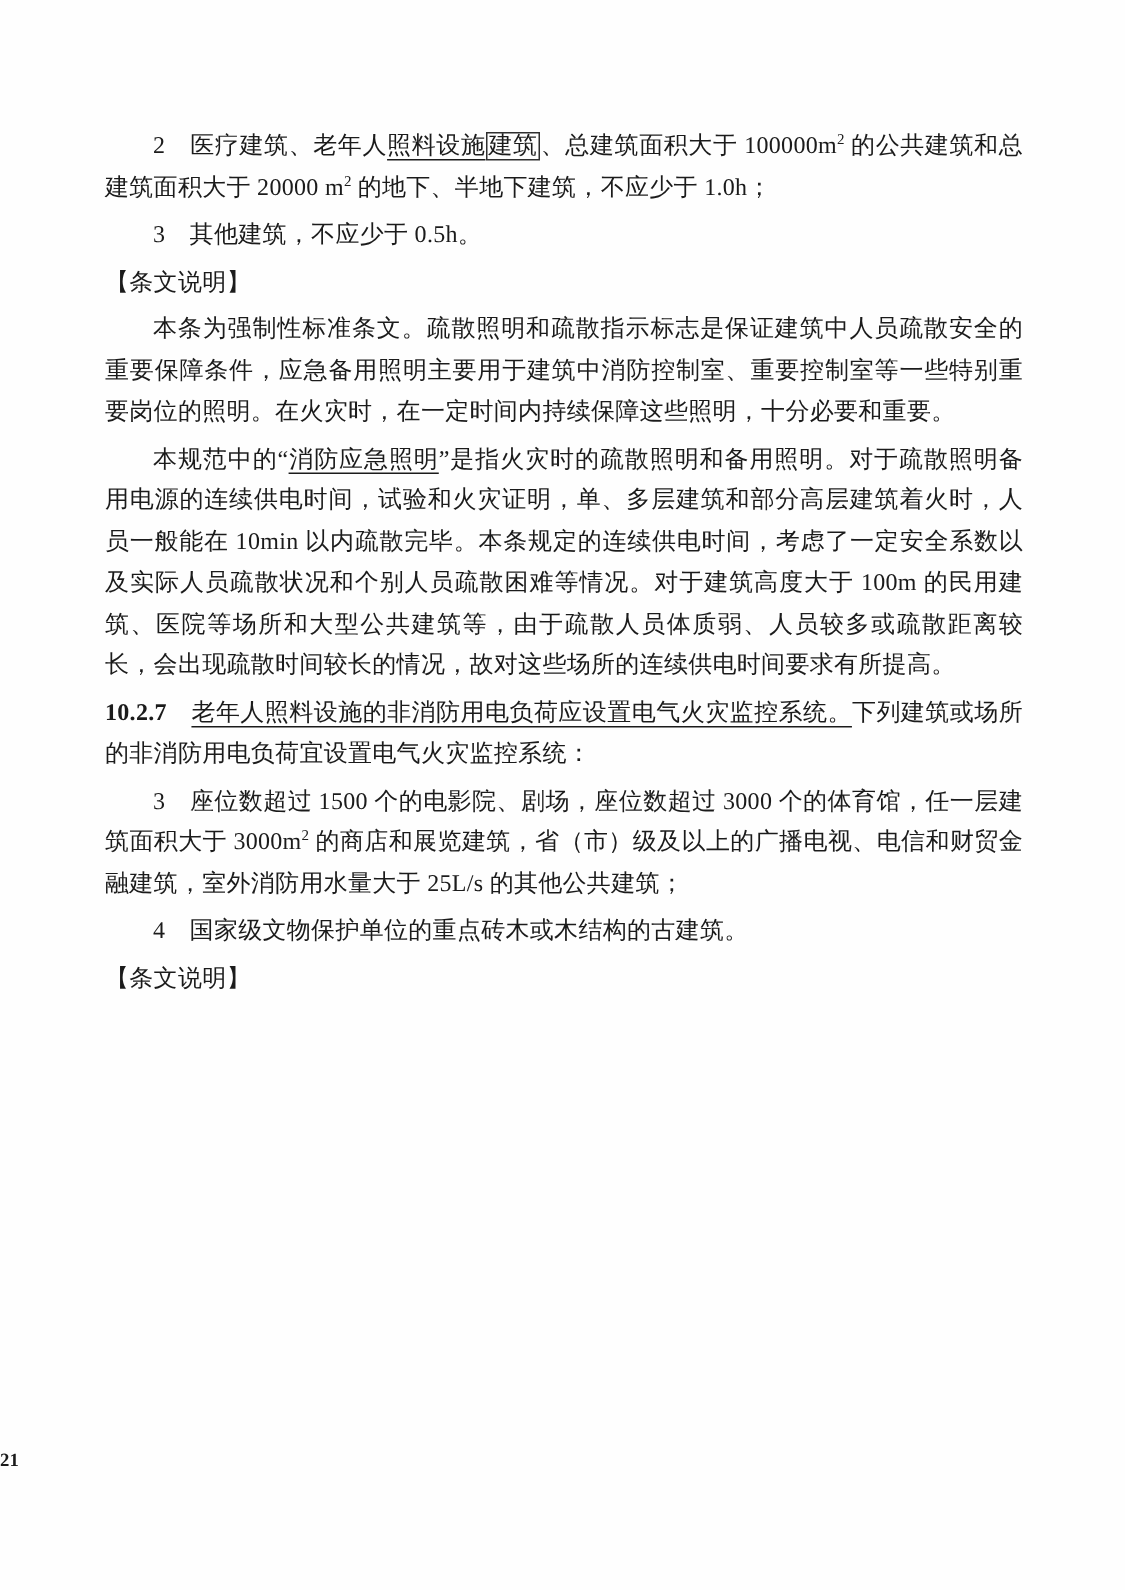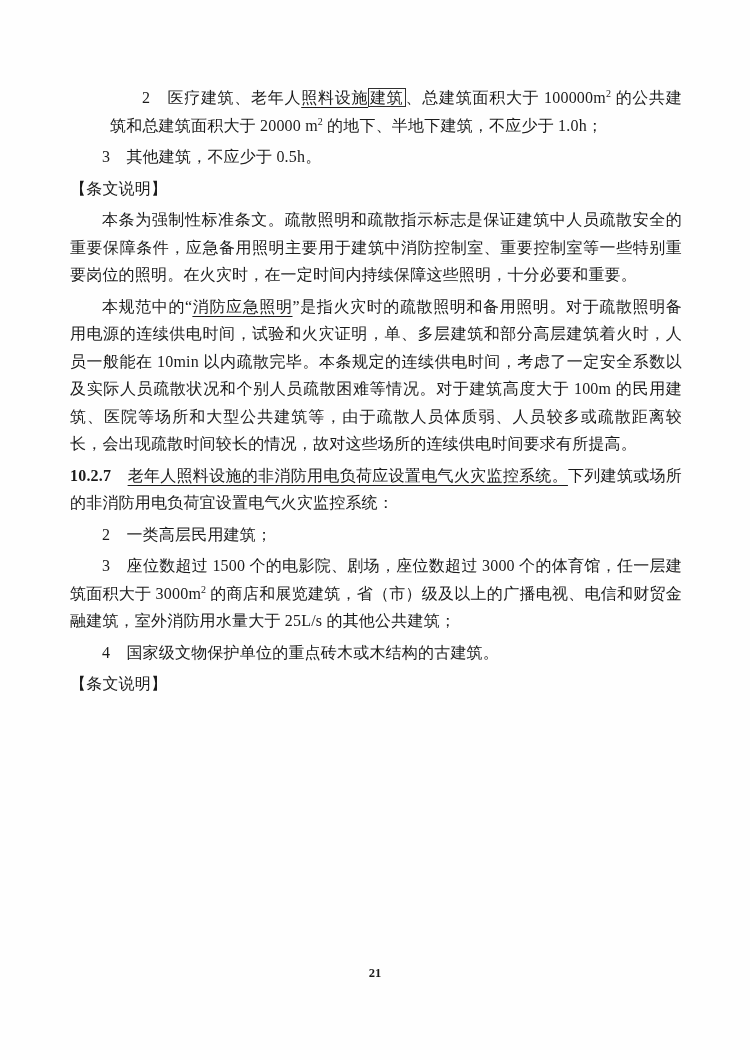--- a/index.html
+++ b/index.html
@@ -25,21 +25,21 @@
     width: 612px;
     font-size: 16px;
     line-height: 27.5px;
     text-align: justify;
     letter-spacing: 0.2px;
   }
   .block {
     margin: 4px 0 0 0;
     text-indent: 2em;
   }
-  .block:first-child { margin-top: 0; margin-left: 40px; }
+  .block:first-child { margin-top: 0; }
   .block.section-label,
   .block.clause {
     text-indent: 0;
   }
   .s-u {
     text-decoration: underline;
     text-underline-offset: 4px;
     text-decoration-thickness: 1px;
   }
   .s-box {
@@ -51,37 +51,36 @@
     vertical-align: super;
     line-height: 0;
     letter-spacing: 0;
   }
   .s-b { font-weight: bold; }
   .page-number {
     position: absolute;
     left: 0;
     width: 750px;
     top: 966px;
-    text-align: center;
+    text-align: left;
     font-size: 12.5px;
     font-weight: bold;
     color: #1b1b1b;
     font-family: "Liberation Serif", "DejaVu Serif", serif;
   }
 </style>
 </head>
 <body>
 
 <div class="page">
   <main class="content">
       <p class="block list-item"><span>2　医疗建筑、老年人</span><span class="s-u">照料设施</span><span class="s-box">建筑</span><span>、总建筑面积大于 100000m</span><span class="s-sup">2</span><span> 的公共建筑和总建筑面积大于 20000 m</span><span class="s-sup">2</span><span> 的地下、半地下建筑，不应少于 1.0h；</span></p>
       <p class="block list-item"><span>3　其他建筑，不应少于 0.5h。</span></p>
       <p class="block section-label"><span>【条文说明】</span></p>
       <p class="block paragraph"><span>本条为强制性标准条文。疏散照明和疏散指示标志是保证建筑中人员疏散安全的重要保障条件，应急备用照明主要用于建筑中消防控制室、重要控制室等一些特别重要岗位的照明。在火灾时，在一定时间内持续保障这些照明，十分必要和重要。</span></p>
       <p class="block paragraph"><span>本规范中的“</span><span class="s-u">消防应急照明</span><span>”是指火灾时的疏散照明和备用照明。对于疏散照明备用电源的连续供电时间，试验和火灾证明，单、多层建筑和部分高层建筑着火时，人员一般能在 10min 以内疏散完毕。本条规定的连续供电时间，考虑了一定安全系数以及实际人员疏散状况和个别人员疏散困难等情况。对于建筑高度大于 100m 的民用建筑、医院等场所和大型公共建筑等，由于疏散人员体质弱、人员较多或疏散距离较长，会出现疏散时间较长的情况，故对这些场所的连续供电时间要求有所提高。</span></p>
       <p class="block clause"><span class="s-b">10.2.7</span><span>　</span><span class="s-u">老年人照料设施的非消防用电负荷应设置电气火灾监控系统。</span><span>下列建筑或场所的非消防用电负荷宜设置电气火灾监控系统：</span></p>
-      <p class="block list-item"><span>2　一类高层民用建筑；</span></p>
       <p class="block list-item"><span>3　座位数超过 1500 个的电影院、剧场，座位数超过 3000 个的体育馆，任一层建筑面积大于 3000m</span><span class="s-sup">2</span><span> 的商店和展览建筑，省（市）级及以上的广播电视、电信和财贸金融建筑，室外消防用水量大于 25L/s 的其他公共建筑；</span></p>
       <p class="block list-item"><span>4　国家级文物保护单位的重点砖木或木结构的古建筑。</span></p>
       <p class="block section-label"><span>【条文说明】</span></p>
     </main>
   <div class="page-number">21</div>
 </div>
 
 </body></html>

